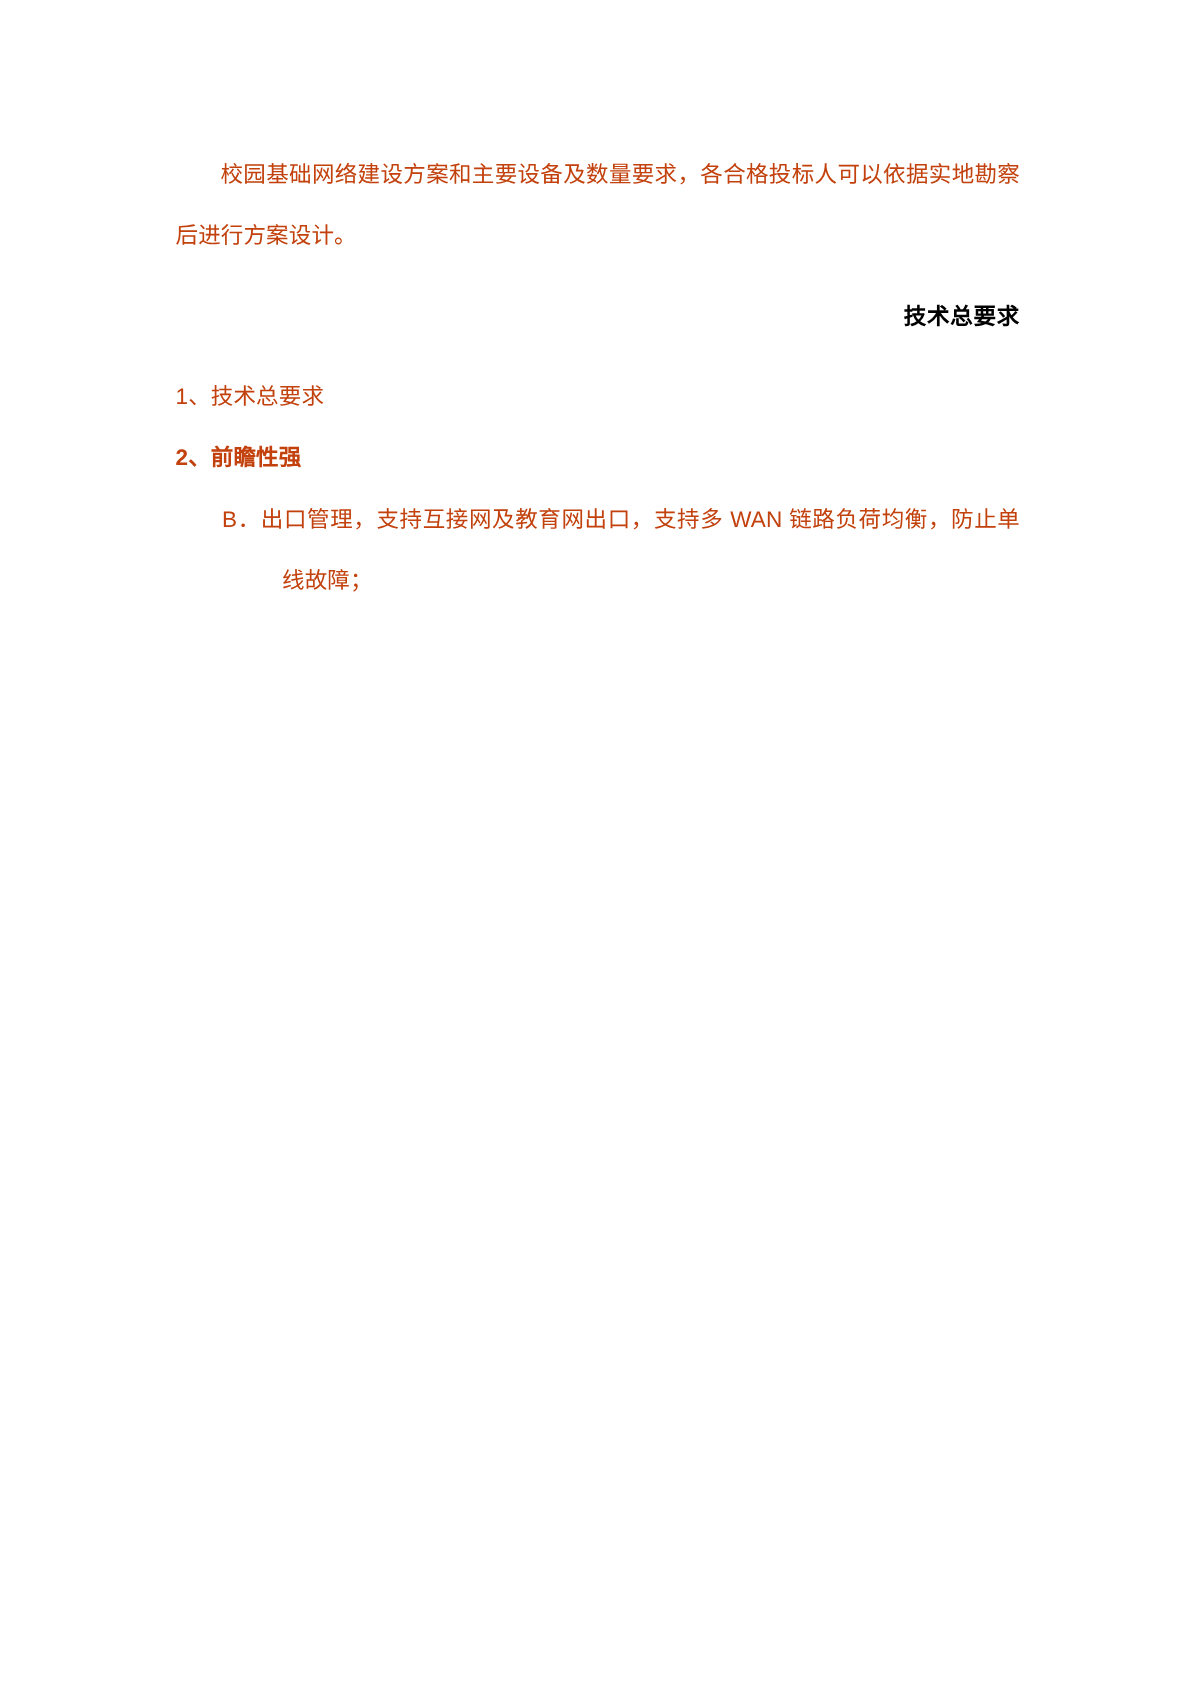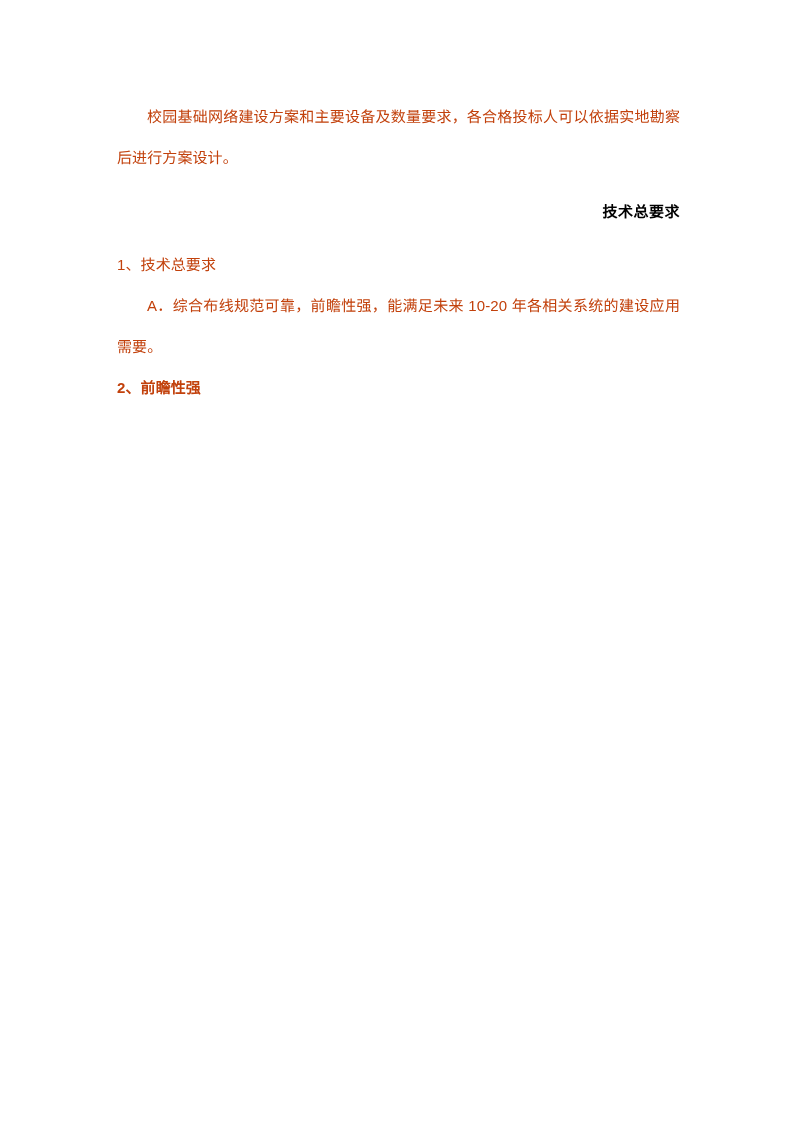--- a/index.html
+++ b/index.html
@@ -90,22 +90,22 @@
 
 <div class="page">
   <div class="content">
 
     <p class="p p-body">校园基础网络建设方案和主要设备及数量要求，各合格投标人可以依据实地勘察后进行方案设计。</p>
 
     <p class="p-heading">技术总要求</p>
 
     <p class="p p-num"><span class="marker">1、</span><span>技术总要求</span></p>
 
-    <p class="p p-sub flat"><span class="marker">A．</span><span>综合布线规范可靠，前瞻性强，能满足未来 10-20 年各相关系统的建设应用需要。</span></p>
 
 
 
     <p class="p p-num bold"><span class="marker">2、</span><span>前瞻性强</span></p>
 
 
+    <p class="p p-sub deeper"><span class="marker">B．</span><span>出口管理，支持互接网及教育网出口，支持多 WAN 链路负荷均衡，防止单线故障；</span></p>
 
   </div>
 </div>
 
 </body></html>

